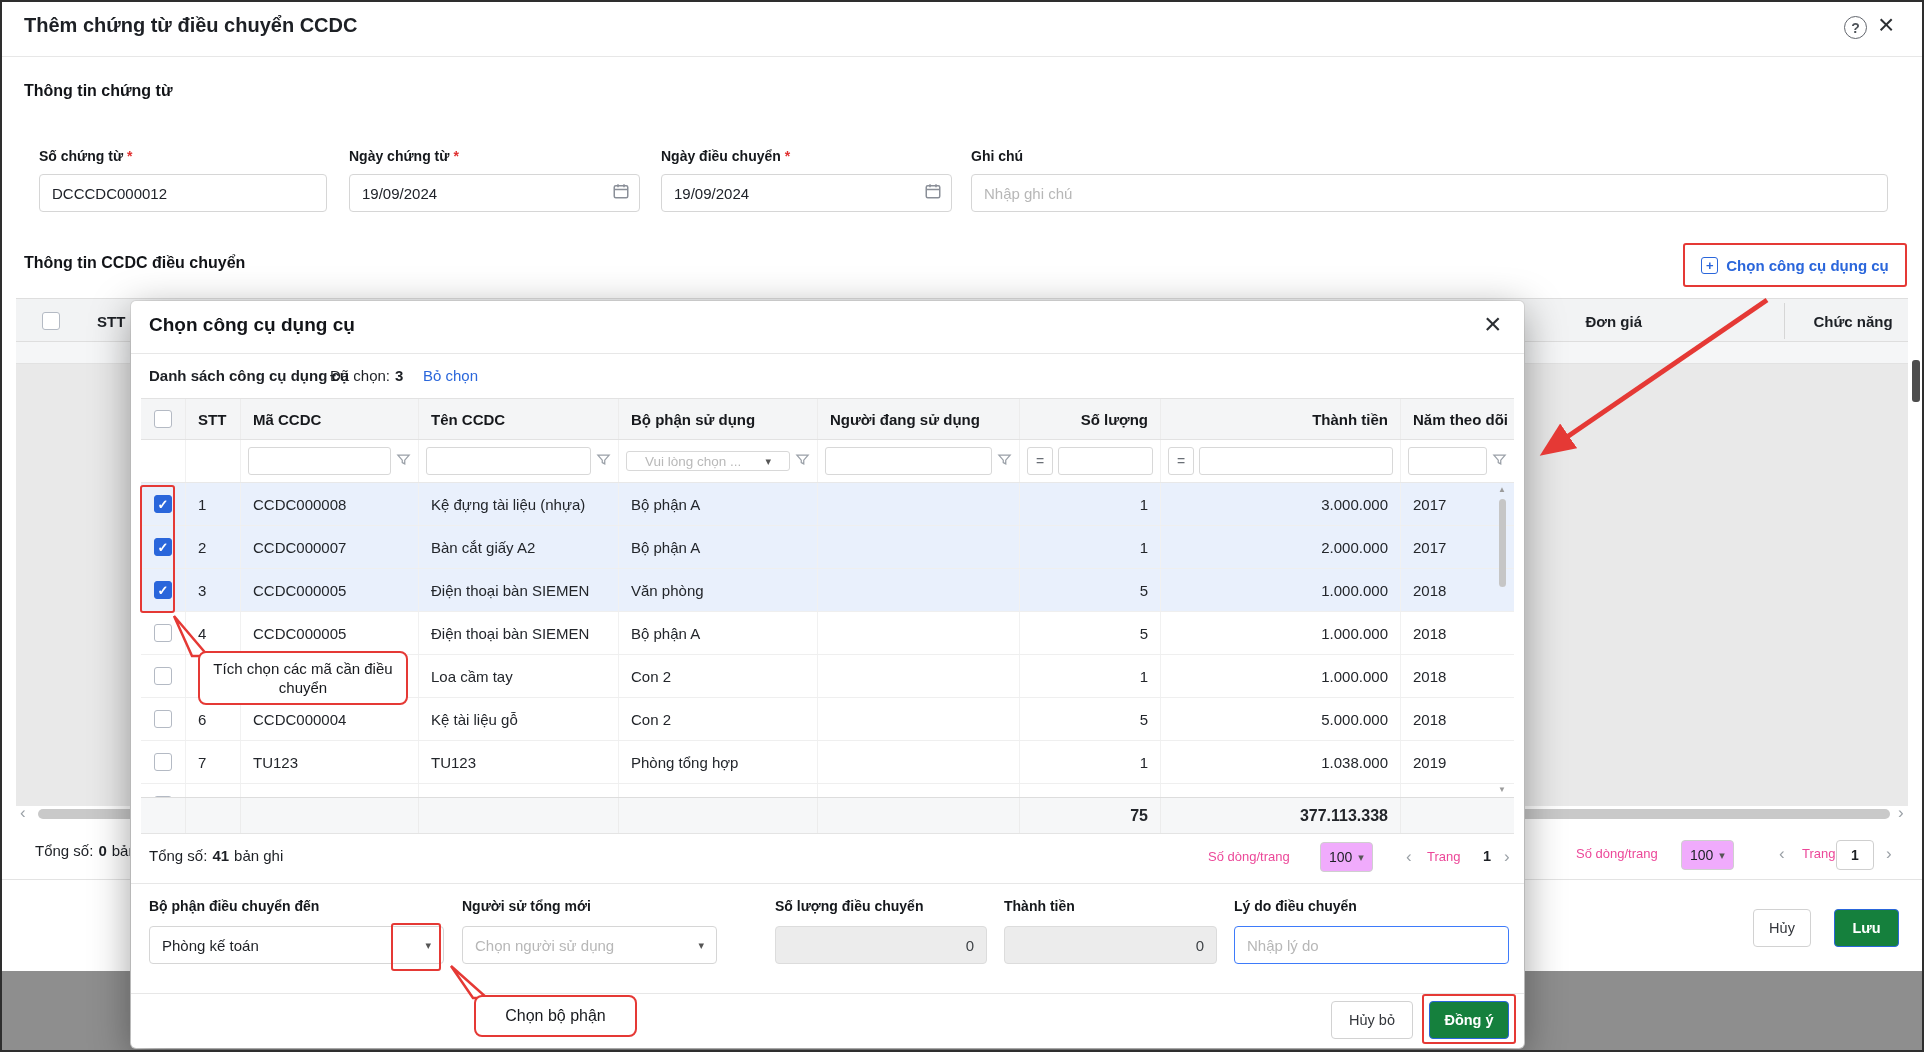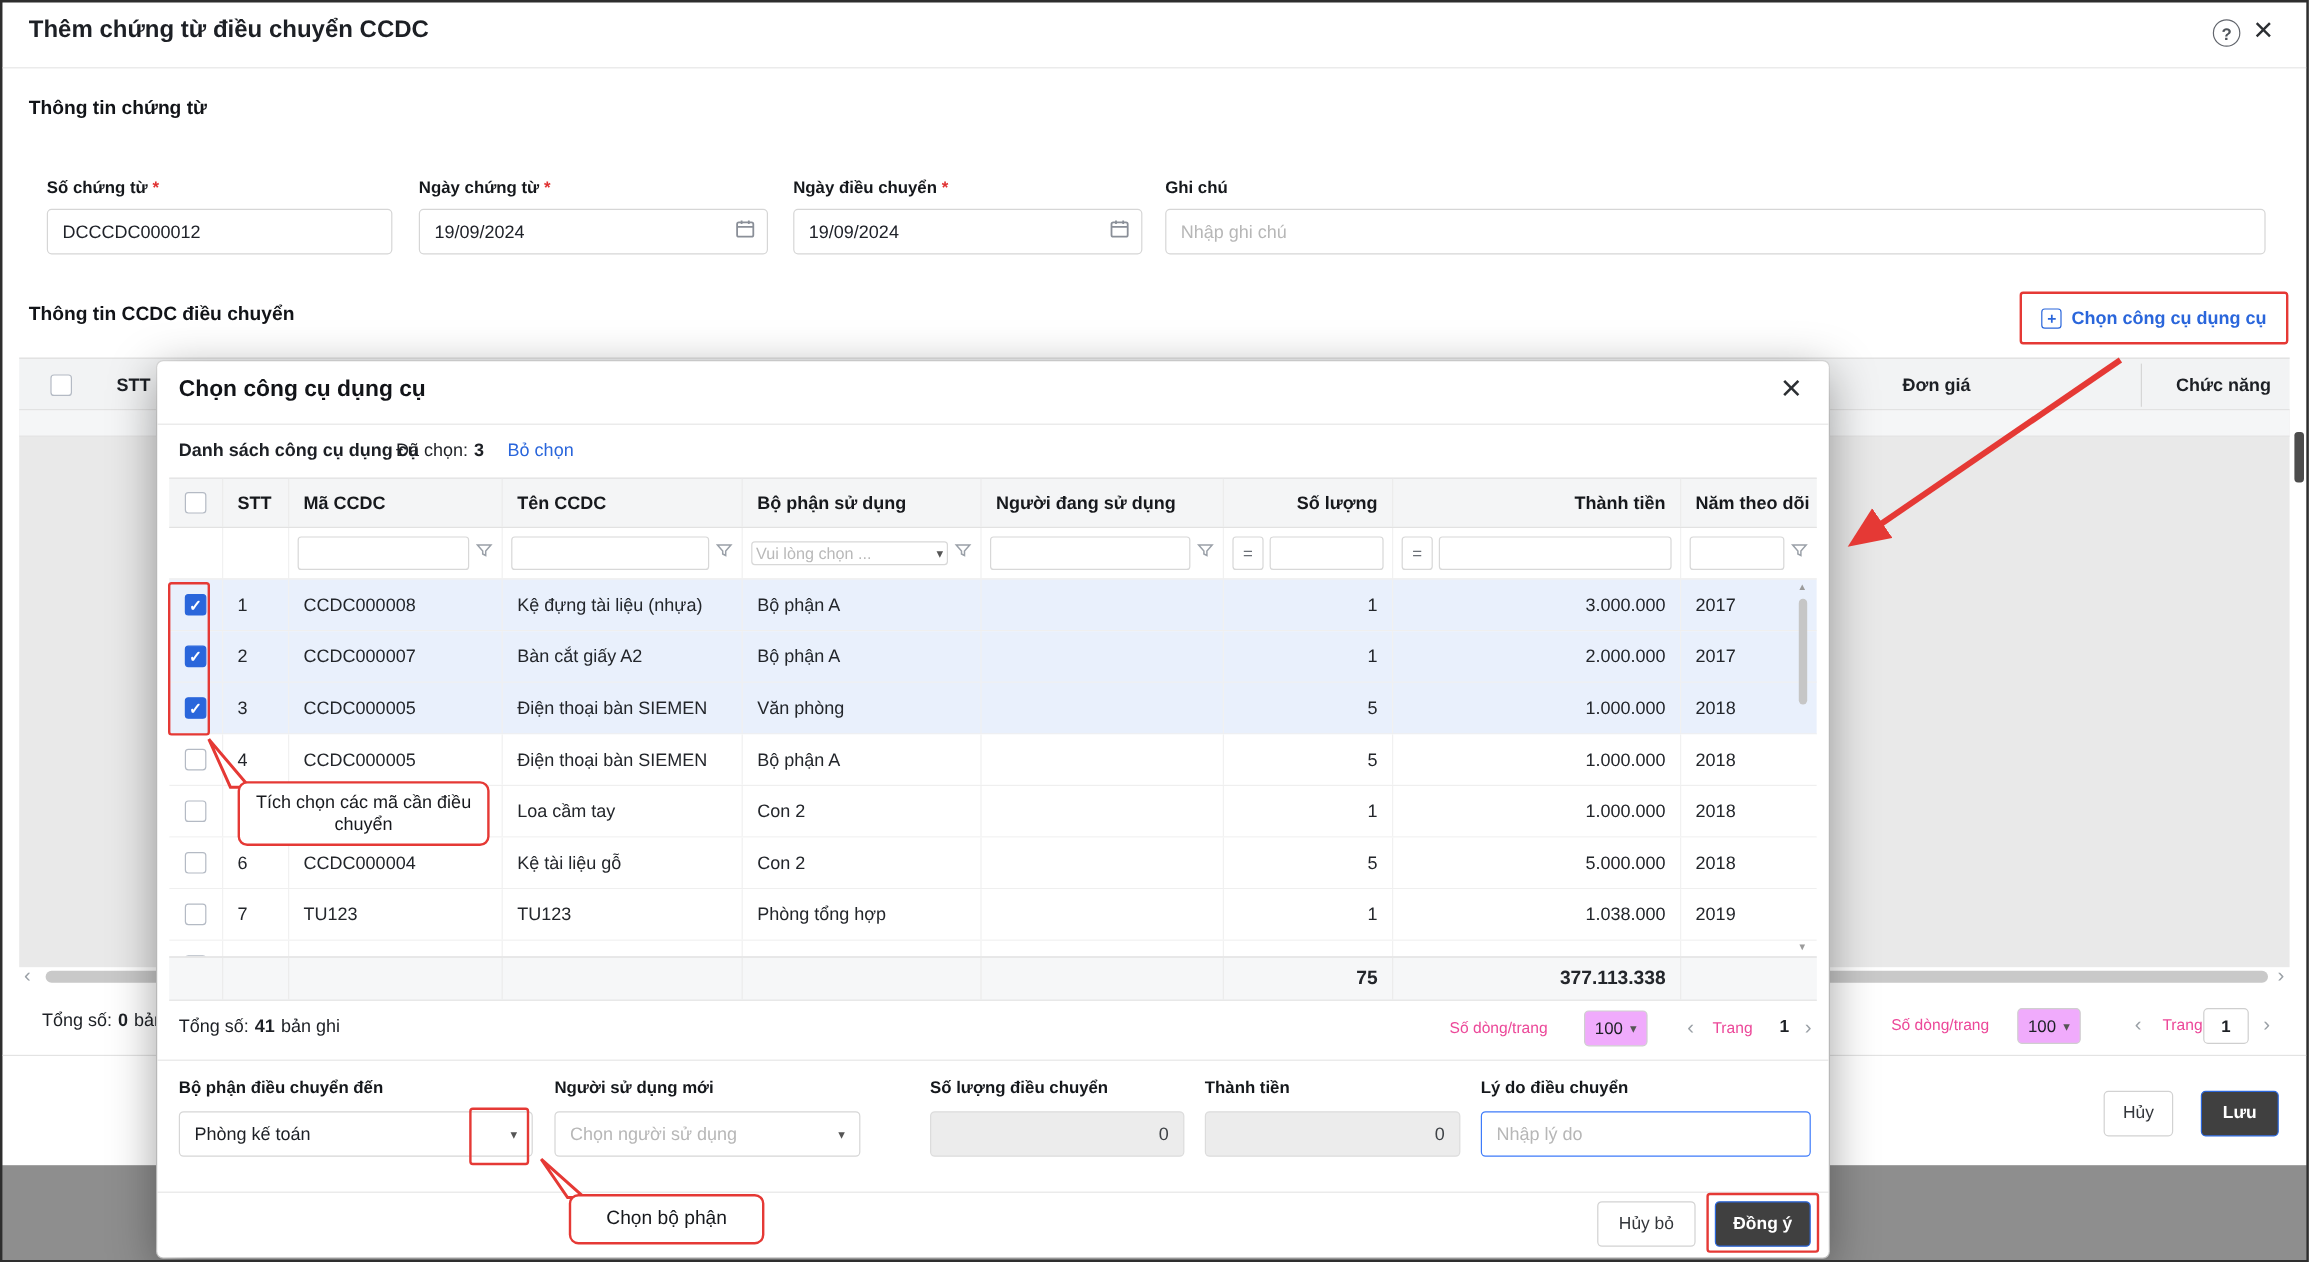--- a/index.html
+++ b/index.html
@@ -32,40 +32,40 @@
         border-right:1px solid #ececec; color:#17191d; white-space:nowrap; overflow:hidden; }
   .grid > .hc:last-child, .grid > .c:last-child { border-right:none; }
   .hc.num { justify-content:flex-end; }
   .thead { height:42px; background:#f4f5f6; border-top:1px solid #e2e2e2; border-bottom:1px solid #e2e2e2; }
   .tfilter { height:43px; background:#fff; border-bottom:1px solid #e8e8e8; }
   .fcell { display:flex; align-items:center; gap:5px; padding:0 7px; height:100%; border-right:1px solid #f1f1f1; }
   .grid > .fcell:last-child { border-right:none; }
   .f-input { flex:1; min-width:0; height:28px; border:1px solid #d8d8d8; border-radius:3px; padding:0 7px;
              font:14px "Liberation Sans", sans-serif; outline:none; }
   .f-select { flex:1; min-width:0; height:20px; border:1px solid #d8d8d8; border-radius:3px; display:flex;
-              align-items:center; justify-content:space-between; padding:0 3px; background:#fff; cursor:pointer; }
+              align-items:center; justify-content:space-between; padding:0 18px; background:#fff; cursor:pointer; }
   .f-select .ph { color:#b9b9b9; font-size:13.5px; white-space:nowrap; overflow:hidden; }
   .caret { color:#555; font-size:11px; }
   .eq-box { flex:0 0 26px; height:28px; border:1px solid #d8d8d8; border-radius:3px; display:flex;
             align-items:center; justify-content:center; color:#6a6f76; font-size:14px; background:#fff; }
   .trow { height:43px; background:#fff; border-bottom:1px solid #efefef; font-size:15px; }
   .trow.sel { background:#e9f0fc; }
   .c { display:flex; align-items:center; height:100%; padding:0 12px; border-right:1px solid #f1f1f1;
        color:#23262b; white-space:nowrap; overflow:hidden; }
   .c.num { justify-content:flex-end; }
   .c.center { justify-content:center; padding:0; }
   .tsum { height:37px; background:#f6f7f8; border-top:1px solid #dddddd; border-bottom:1px solid #e4e4e4; font-weight:600; }
   .tsum .c { border-right:1px solid #ececec; }
   .pgtxt { font-size:13px; color:#ec4899; white-space:nowrap; }
   .mini-select { height:30px; border:1px solid #cfcfcf; border-radius:4px; background:#f0abfc; display:flex;
                  align-items:center; gap:6px; padding:0 8px; font-size:14px; cursor:pointer; }
   .chev { color:#9aa0a6; font-size:17px; cursor:pointer; line-height:1; }
   .btn { display:flex; align-items:center; justify-content:center; border:1px solid #d2d2d2; border-radius:4px;
          background:#fff; font:14.5px "Liberation Sans", sans-serif; color:#33363b; cursor:pointer; }
-  .btn.primary { background:#404040; border-color:#2a66db; color:#fff; font-weight:600; }
+  .btn.primary { background:#15803d; border-color:#2a66db; color:#fff; font-weight:600; }
   .ann-box { position:absolute; border:2.5px solid #e53935; border-radius:3px; pointer-events:none; z-index:40; }
   .callout { position:absolute; background:#fff; border:2px solid #e53935; border-radius:8px; display:flex;
              align-items:center; justify-content:center; text-align:center; font-size:15px; color:#17191d;
              z-index:45; line-height:1.3; padding:4px 10px; }
   .outer { background:#ffffff; z-index:1; }
   .inner { background:#fff; border-radius:5px; z-index:10;
            box-shadow:0 10px 40px rgba(0,0,0,.38), 0 0 0 1px #e2e2e2; }
   .o-body { background:#e9e9e9; }
   .dis-input { background:#ececec; border:1px solid #dcdcdc; border-radius:4px; display:flex; align-items:center;
                justify-content:flex-end; padding:0 12px; color:#3f4347; font-size:15px; }
@@ -382,21 +382,21 @@
         <span class="caret">▾</span>
     </div>
     <span class="chev abs" style="left:1275px;top:547px;">‹</span>
     <span class="pgtxt abs" style="left:1296px;top:548px;">Trang</span>
     <b class="abs" style="left:1352px;top:547px;font-size:14.5px;">1</b>
     <span class="chev abs" style="left:1373px;top:547px;">›</span>
 
     <div class="hr abs" style="left:0;right:0;top:582px;"></div>
 
     <div class="lbl abs" style="left:18px;top:597px;">Bộ phận điều chuyển đến</div>
-    <div class="lbl abs" style="left:331px;top:597px;">Người sử dụng mới</div>
+    <div class="lbl abs" style="left:331px;top:597px;">Người sử tổng mới</div>
     <div class="lbl abs" style="left:644px;top:597px;">Số lượng điều chuyển</div>
     <div class="lbl abs" style="left:873px;top:597px;">Thành tiền</div>
     <div class="lbl abs" style="left:1103px;top:597px;">Lý do điều chuyển</div>
 
     <div class="fake-select abs" style="left:18px;top:625px;width:295px;height:38px;">
       <span>Phòng kế toán</span>
       <span class="caret">▾</span>
     </div>
     <div class="fake-select abs" style="left:331px;top:625px;width:255px;height:38px;">
       <span class="ph">Chọn người sử dụng</span>

